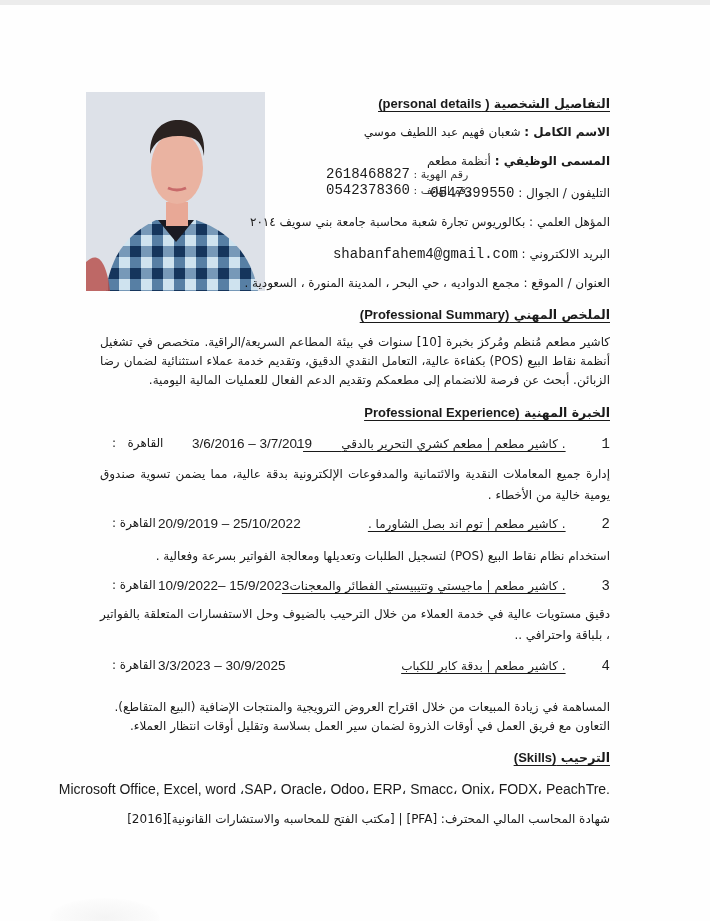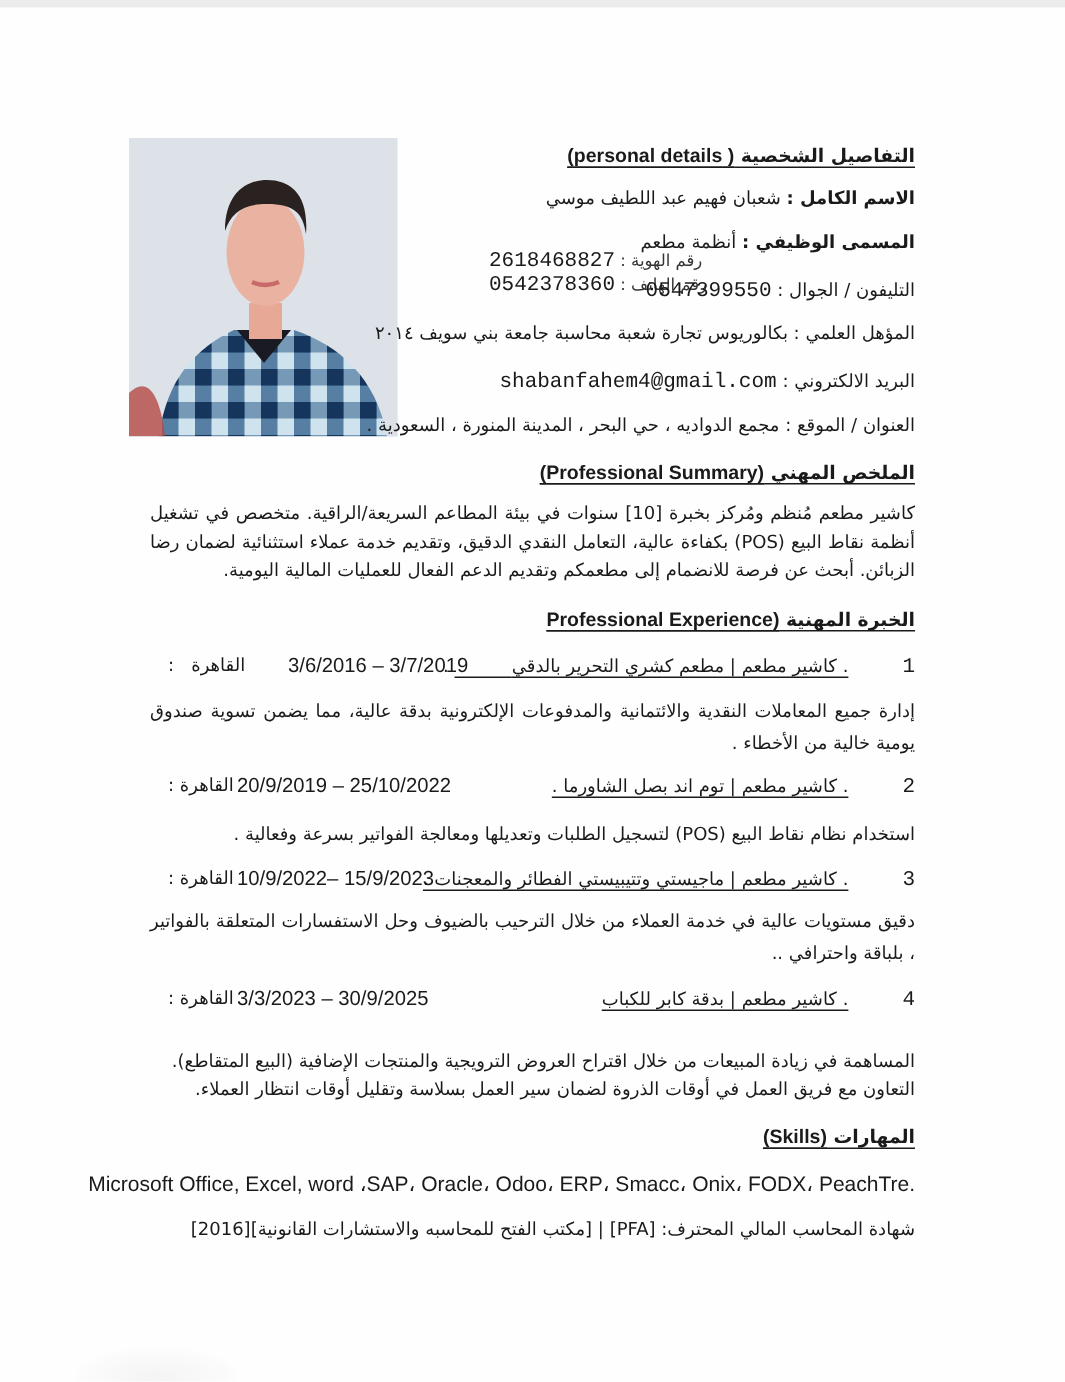--- a/index.html
+++ b/index.html
@@ -121,18 +121,18 @@
 
 <div class="line" style="top:658px;">
   <span class="num">4</span><span class="jobtitle">. كاشير مطعم | بدقة كابر للكباب</span>
 </div>
 <div class="leftcol" style="left:158px; top:658px;"><span class="dates" style="direction:ltr; unicode-bidi:embed;">3/3/2023 – 30/9/2025</span></div>
 <div class="leftcol" style="left:112px; top:658px;"><span>القاهرة</span> :</div>
 <div class="para" style="top:686px;margin-top:11px;">المساهمة في زيادة المبيعات من خلال اقتراح العروض الترويجية والمنتجات الإضافية (البيع المتقاطع).</div>
 <div class="para" style="top:716px;">التعاون مع فريق العمل في أوقات الذروة لضمان سير العمل بسلاسة وتقليل أوقات انتظار العملاء.</div>
 
 <div class="line heading" style="top:750px;">
-  <span>المهارات </span><span class="en">(Skills)</span>
+  <span>الترحيب </span><span class="en">(Skills)</span>
 </div>
 <div class="line en-line" style="top:781px;">Microsoft Office, Excel, word ،SAP، Oracle، Odoo، ERP، Smacc، Onix، FODX، PeachTre.</div>
 <div class="line" style="top:811px;">شهادة المحاسب المالي المحترف: [PFA] | [مكتب الفتح للمحاسبه والاستشارات القانونية][2016]</div>
 
 <div class="corner-blob"></div>
 
 </body></html>

